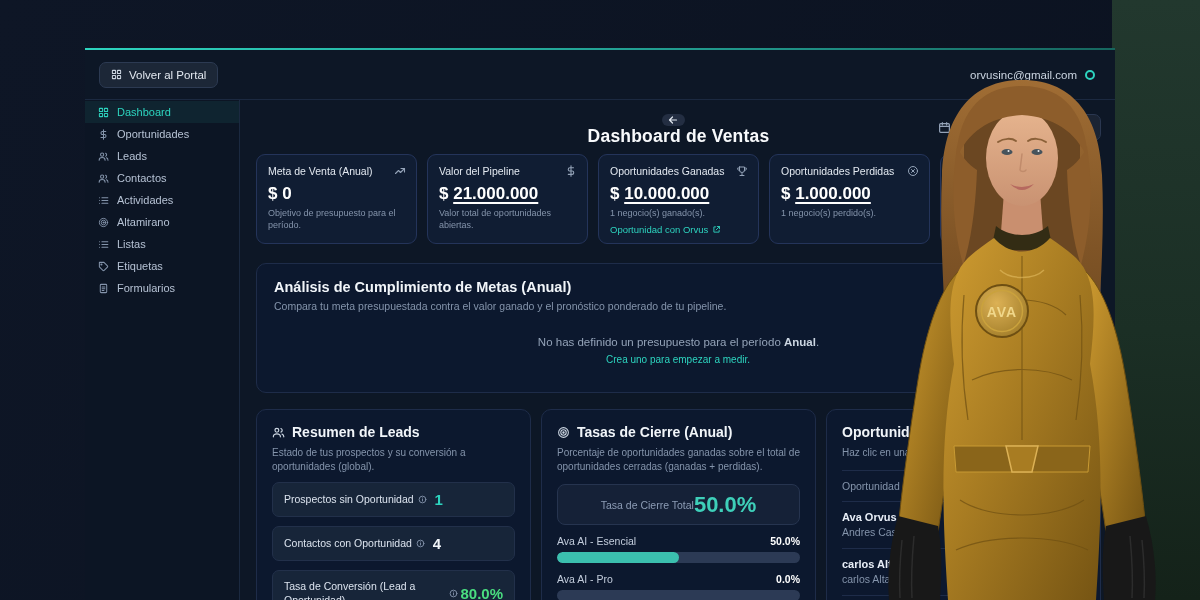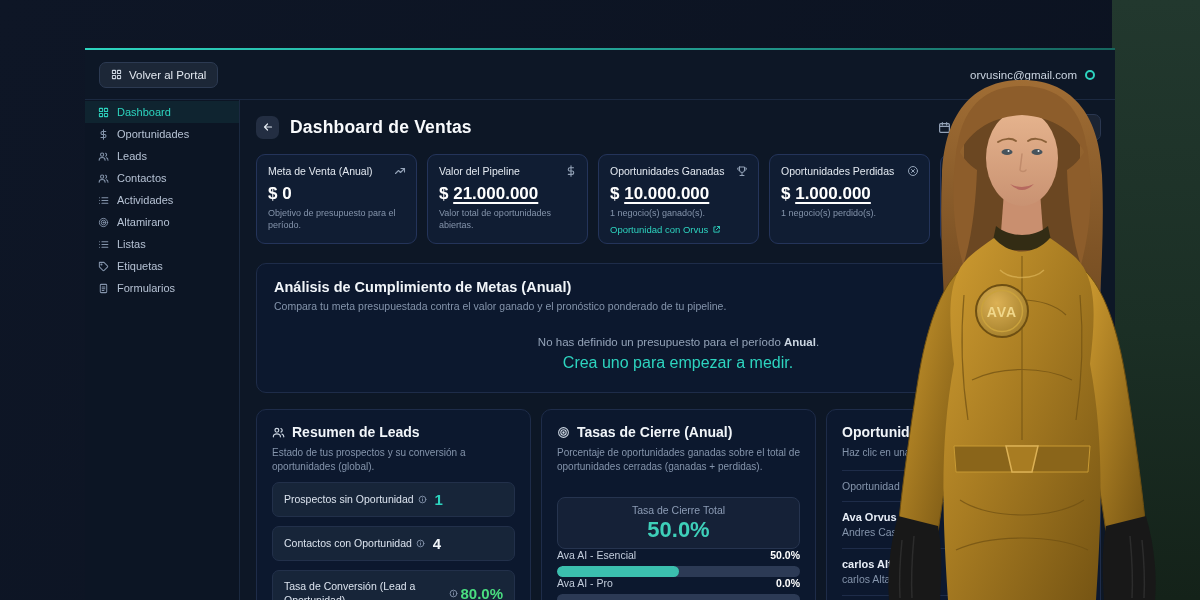--- a/index.html
+++ b/index.html
@@ -25,21 +25,21 @@
 
   .layout { display:flex; height:508px; }
   .sidebar { width:155px; background:#0c1524; border-right:1px solid #1b2940; padding-top:1px; }
   .side-item { display:flex; align-items:center; gap:8px; height:22px; padding-left:13px;
     font-size:11px; color:#b6c2d4; cursor:pointer; }
   .side-item .icn { width:11px; height:11px; color:#8494ab; flex:none; }
   .side-item.active { background:rgba(45,212,191,.08); color:#2dd4bf; }
   .side-item.active .icn { color:#2dd4bf; }
 
   .main { position:relative; flex:1; padding:14px 14px 0 16px; }
-  .page-head { position:relative; display:flex; align-items:center; height:26px; margin-bottom:12px; }
+  .page-head { position:relative; display:flex; align-items:center; height:26px; margin-bottom:12px;flex-direction:column; }
   .back-btn { width:23px; height:23px; border-radius:7px; background:#232e42; color:#e2e8f0;
     display:flex; align-items:center; justify-content:center; margin-right:11px; cursor:pointer; }
   .back-btn .icn { width:12px; height:12px; }
   .page-title { font-size:17.5px; font-weight:700; color:#f8fafc; letter-spacing:.2px; }
   .period { position:absolute; right:0; top:0; display:flex; align-items:center; gap:8px; }
   .cal-icon { width:13px; height:13px; color:#94a3b8; }
   .period-select { width:142px; height:27px; background:#1b2433; border:1px solid #2a3750; border-radius:7px;
     display:flex; align-items:center; justify-content:flex-end; padding-right:9px; color:#94a3b8; cursor:pointer; }
   .period-select .icn { width:11px; height:11px; }
 
@@ -53,40 +53,40 @@
   .kpi-desc { margin-top:4px; font-size:9px; color:#8494ab; line-height:1.3; }
   .kpi-link { margin-top:4px; font-size:9.5px; color:#2dd4bf; display:flex; align-items:center; gap:4px; cursor:pointer; }
   .kpi-link .icn { width:9px; height:9px; }
 
   .goal-panel { position:relative; margin-top:19px; height:130px; background:#0c182e;
     border:1px solid #1e2c49; border-radius:10px; padding:15px 17px; }
   .gp-title { font-size:14.5px; font-weight:700; color:#f1f5f9; }
   .gp-sub { margin-top:5px; font-size:10.5px; color:#8494ab; }
   .gp-msg { position:absolute; left:0; right:0; top:72px; text-align:center; font-size:11.5px; color:#94a3b8; }
   .gp-msg b { color:#cbd5e1; font-weight:700; }
-  .gp-cta { position:absolute; left:0; right:1px; top:90px; text-align:center; font-size:16px; color:#2dd4bf; cursor:pointer; }
+  .gp-cta { position:absolute; left:0; right:1px; top:90px; text-align:center; font-size:10px; color:#2dd4bf; cursor:pointer; }
 
   .bottom-row { display:flex; gap:10px; margin-top:16px; }
   .panel { width:275px; height:215px; background:#0c182e; border:1px solid #1e2c49; border-radius:10px;
     padding:14px 15px; flex:none; }
   .p-title { display:flex; align-items:center; gap:7px; font-size:14px; font-weight:700; color:#f1f5f9; }
   .p-title .icn { width:13px; height:13px; color:#cbd5e1; flex:none; }
   .p-sub { margin-top:6px; font-size:10px; color:#8494ab; line-height:1.35; }
 
   .stat-row { display:flex; align-items:center; gap:8px;
     background:#172539; border:1px solid #22304a; border-radius:7px; padding:8px 11px; margin-top:9px; }
   .stat-label { font-size:10.5px; color:#dbe3ee; display:flex; align-items:center; gap:4px; line-height:1.35; }
   .stat-label .icn, .stat-value .icn { width:9px; height:9px; color:#8494ab; flex:none; }
   .stat-value { font-size:15px; font-weight:700; display:flex; align-items:center; gap:2px; }
 
-  .total-box { margin-top:24px; height:52px; background:#152137; border:1px solid #26344f; border-radius:8px;
-    display:flex; flex-direction:column; align-items:center; justify-content:center; }
+  .total-box { margin-top:11px; height:41px; background:#152137; border:1px solid #26344f; border-radius:8px;
+    display:flex; flex-direction:row; align-items:center; justify-content:center; }
   .total-label { font-size:10.5px; color:#8c9cb5; }
   .total-value { font-size:22px; font-weight:700; color:#3ecfb9; margin-top:1px; }
-  .bar-block { }
+  .bar-block { margin-top:10px; }
   .bar-head { display:flex; justify-content:space-between; font-size:10.5px; color:#c3cddc; }
   .bar-head .bv { color:#ffffff; font-weight:700; }
   .bar-track { margin-top:5px; height:11px; border-radius:6px; background:#2c3a55; overflow:hidden; }
   .bar-fill { height:100%; border-radius:6px; background:#3bbfae; }
 
   .opp-col-header { margin-top:10px; padding:9px 0; font-size:10.5px; color:#8494ab;
     border-top:1px solid #1e2c49; border-bottom:1px solid #1e2c49; }
   .opp-row { padding:9px 0 10px; border-bottom:1px solid #1e2c49; cursor:pointer; }
   .opp-name { font-size:11px; font-weight:700; color:#e8eef7; }
   .opp-contact { margin-top:3px; font-size:10.5px; color:#8494ab; }

